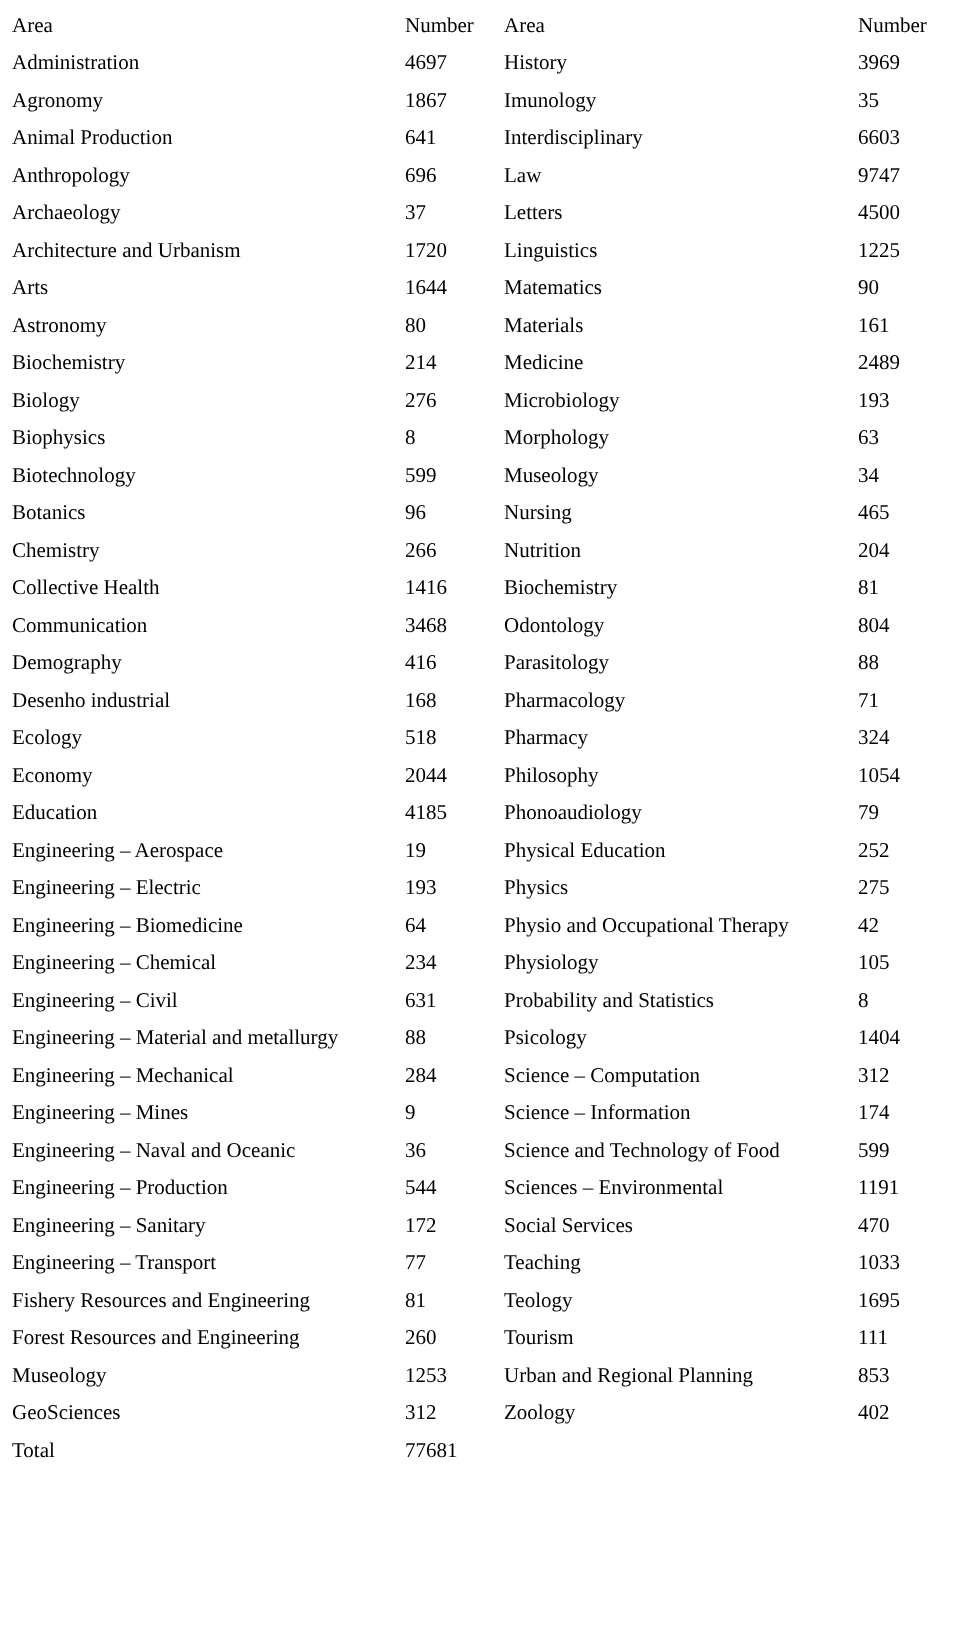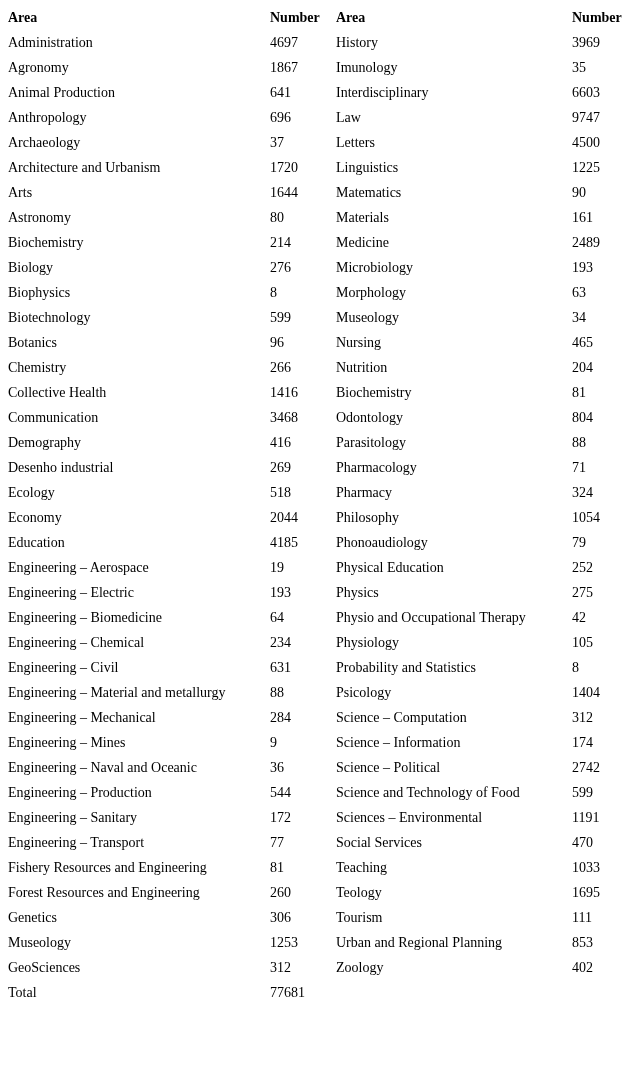--- a/index.html
+++ b/index.html
@@ -26,21 +26,21 @@
   th, td {
     padding: 0;
     height: 25px;
     vertical-align: middle;
     text-align: left;
     white-space: nowrap;
     overflow: hidden;
     font-weight: normal;
   }
   th {
-    font-weight: bold;
+    font-weight: normal;
   }
   .t-left  { width: 328px; }
   .t-right { width: 296px; }
   .t-left  .col-area   { width: 262px; }
   .t-left  .col-number { width: 66px;  }
   .t-right .col-area   { width: 236px; }
   .t-right .col-number { width: 60px;  }
 </style>
 </head>
 <body>
@@ -122,21 +122,21 @@
         <tr>
           <td>Communication</td>
           <td>3468</td>
         </tr>
         <tr>
           <td>Demography</td>
           <td>416</td>
         </tr>
         <tr>
           <td>Desenho industrial</td>
-          <td>269</td>
+          <td>168</td>
         </tr>
         <tr>
           <td>Ecology</td>
           <td>518</td>
         </tr>
         <tr>
           <td>Economy</td>
           <td>2044</td>
         </tr>
         <tr>
@@ -191,24 +191,20 @@
           <td>Engineering – Transport</td>
           <td>77</td>
         </tr>
         <tr>
           <td>Fishery Resources and Engineering</td>
           <td>81</td>
         </tr>
         <tr>
           <td>Forest Resources and Engineering</td>
           <td>260</td>
-        </tr>
-        <tr>
-          <td>Genetics</td>
-          <td>306</td>
         </tr>
         <tr>
           <td>Museology</td>
           <td>1253</td>
         </tr>
         <tr>
           <td>GeoSciences</td>
           <td>312</td>
         </tr>
         <tr>
@@ -340,24 +336,20 @@
         </tr>
         <tr>
           <td>Science – Computation</td>
           <td>312</td>
         </tr>
         <tr>
           <td>Science – Information</td>
           <td>174</td>
         </tr>
         <tr>
-          <td>Science – Political</td>
-          <td>2742</td>
-        </tr>
-        <tr>
           <td>Science and Technology of Food</td>
           <td>599</td>
         </tr>
         <tr>
           <td>Sciences – Environmental</td>
           <td>1191</td>
         </tr>
         <tr>
           <td>Social Services</td>
           <td>470</td>

